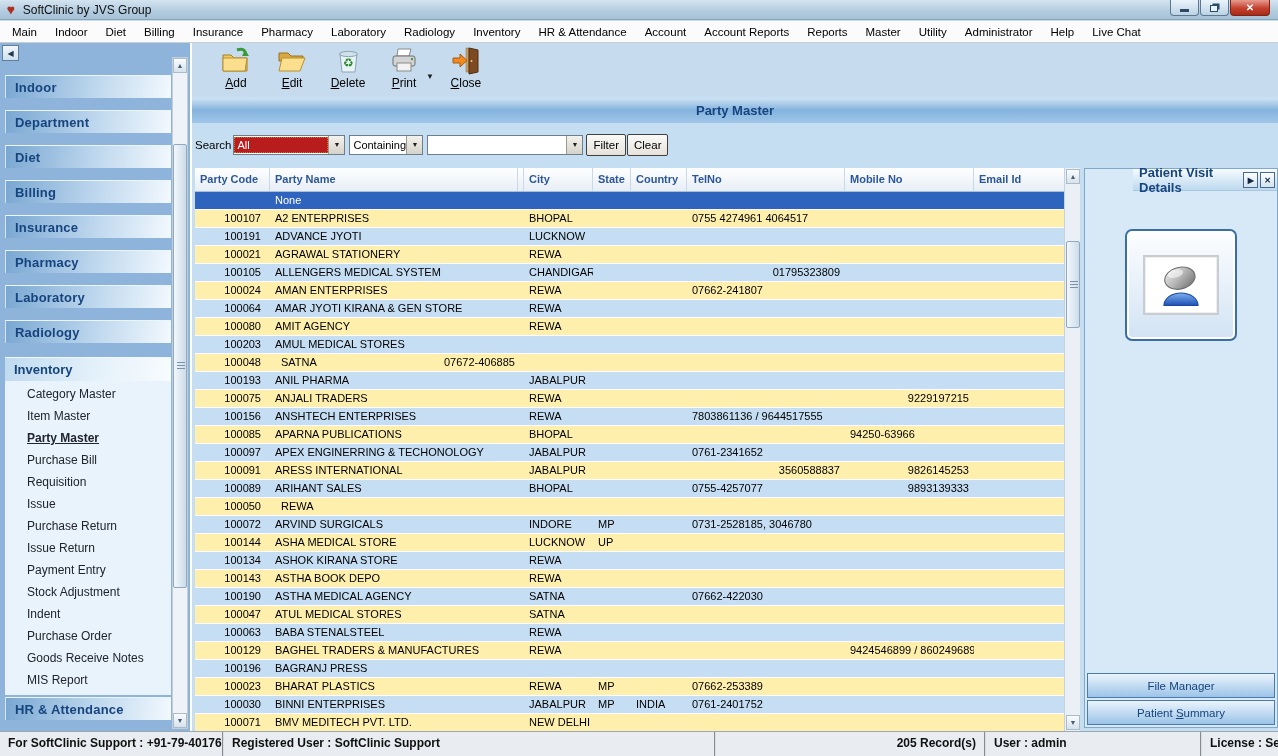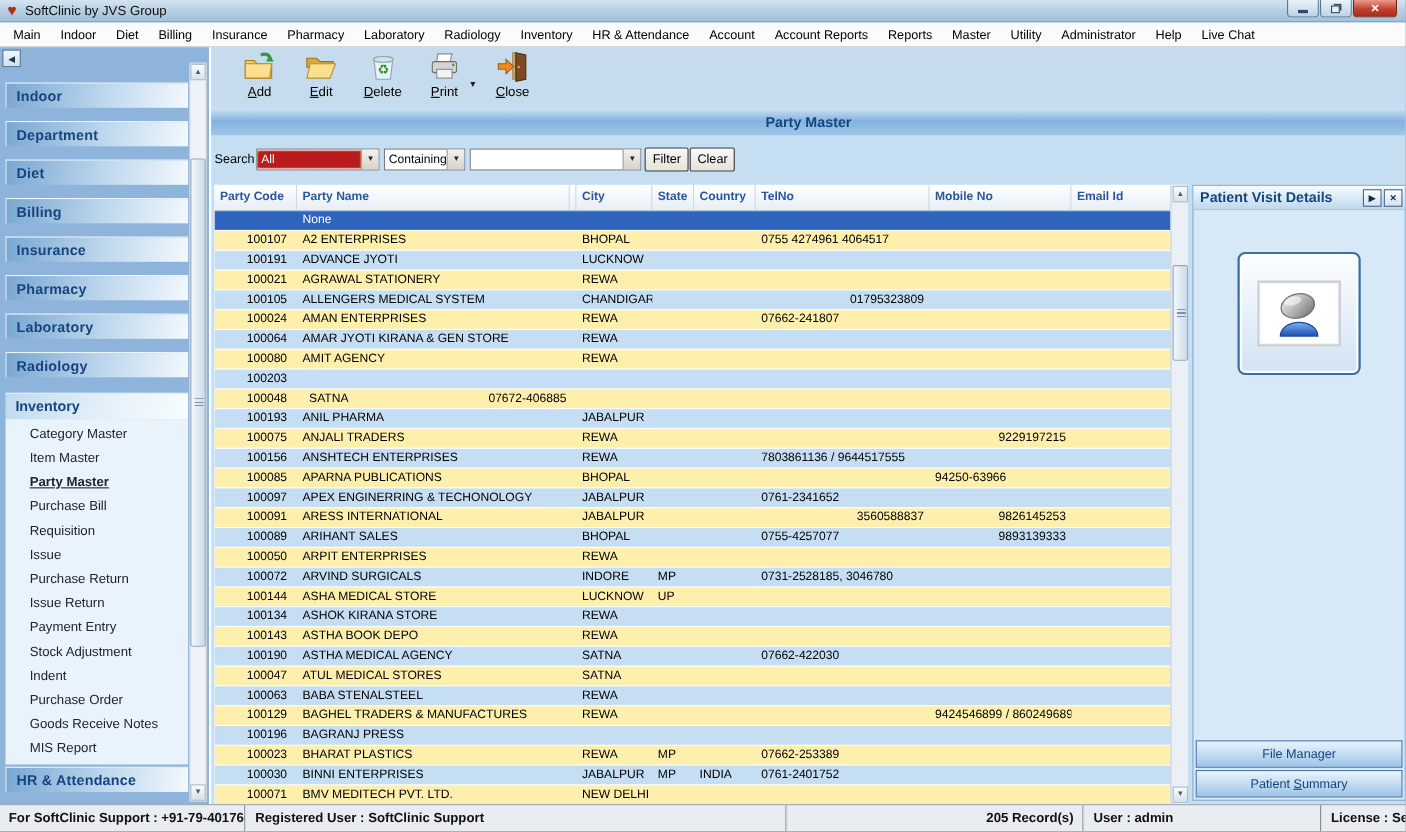--- a/index.html
+++ b/index.html
@@ -109,21 +109,21 @@
     background:linear-gradient(180deg,#FAFCFE,#D6E2EC); border:1px solid #AABCCA;
     color:#4A5E70; font-size:7px; text-align:center; line-height:14px; }
   .vs-thumb { position:absolute; left:1px; top:73px; height:87px; width:14px;
     background:linear-gradient(90deg,#F2F7FB,#CCDCEA); border:1px solid #90A8C0; border-radius:2px; }
 
   
   .rightpanel { position:absolute; left:892px; top:125px; width:194px; height:560px;
     background:#D7E8F7; border:1px solid #7FA8CC; }
   .rp-header { height:22px; background:linear-gradient(180deg,#F6FBFE,#BDD9EF);
     border-bottom:1px solid #A8C8E0; display:flex; align-items:center; padding:0 2px 0 6px;
-    color:#16447E; font-weight:bold; font-size:13px; }
+    color:#16447E; font-weight:bold; font-size:13px;margin-left:48px; }
   .rp-header .spacer { flex:1; }
   .rp-hbtn { width:17px; height:16px; margin-left:2px; border:1px solid #4A6A8A;
     background:linear-gradient(180deg,#FBFDFE,#D2E3F1); color:#102840; font-size:8px;
     text-align:center; line-height:15px; font-weight:bold; }
   .patient-btn { margin:38px auto 0; width:112px; height:112px; border:2px solid #3A6EA5;
     border-radius:7px; background:linear-gradient(180deg,#FDFEFF,#D2E3F4);
     box-shadow:inset 0 0 0 2px #FFFFFF; display:flex; align-items:center; justify-content:center; }
   .patient-frame { width:76px; height:60px; background:#FFFFFF; border:2px solid #C9CDD2;
     box-shadow:0 0 0 1px #EDEFF1 inset; display:flex; align-items:center; justify-content:center; }
   .rp-btn { position:absolute; left:2px; right:2px; height:25px; text-align:center;
@@ -381,20 +381,21 @@
             <div class="td c2"></div>
             <div class="td c3">REWA</div>
             <div class="td c4"></div>
             <div class="td c5"></div>
             <div class="td c6"></div>
             <div class="td c7"></div>
             <div class="td c8"></div>
           </div>
           <div class="trow b">
             <div class="td c0">100203</div>
+            <div class="td c1">AMUL MEDICAL STORES</div>
             <div class="td c2"></div>
             <div class="td c3"></div>
             <div class="td c4"></div>
             <div class="td c5"></div>
             <div class="td c6"></div>
             <div class="td c7"></div>
             <div class="td c8"></div>
           </div>
           <div class="trow y">
             <div class="td c0">100048</div>
@@ -478,21 +479,20 @@
             <div class="td c2"></div>
             <div class="td c3">BHOPAL</div>
             <div class="td c4"></div>
             <div class="td c5"></div>
             <div class="td c6">0755-4257077</div>
             <div class="td c7 ar">9893139333</div>
             <div class="td c8"></div>
           </div>
           <div class="trow y">
             <div class="td c0">100050</div>
-            <div class="td c1">ARPIT ENTERPRISES</div>
             <div class="td c2"></div>
             <div class="td c3">REWA</div>
             <div class="td c4"></div>
             <div class="td c5"></div>
             <div class="td c6"></div>
             <div class="td c7"></div>
             <div class="td c8"></div>
           </div>
           <div class="trow b">
             <div class="td c0">100072</div>

